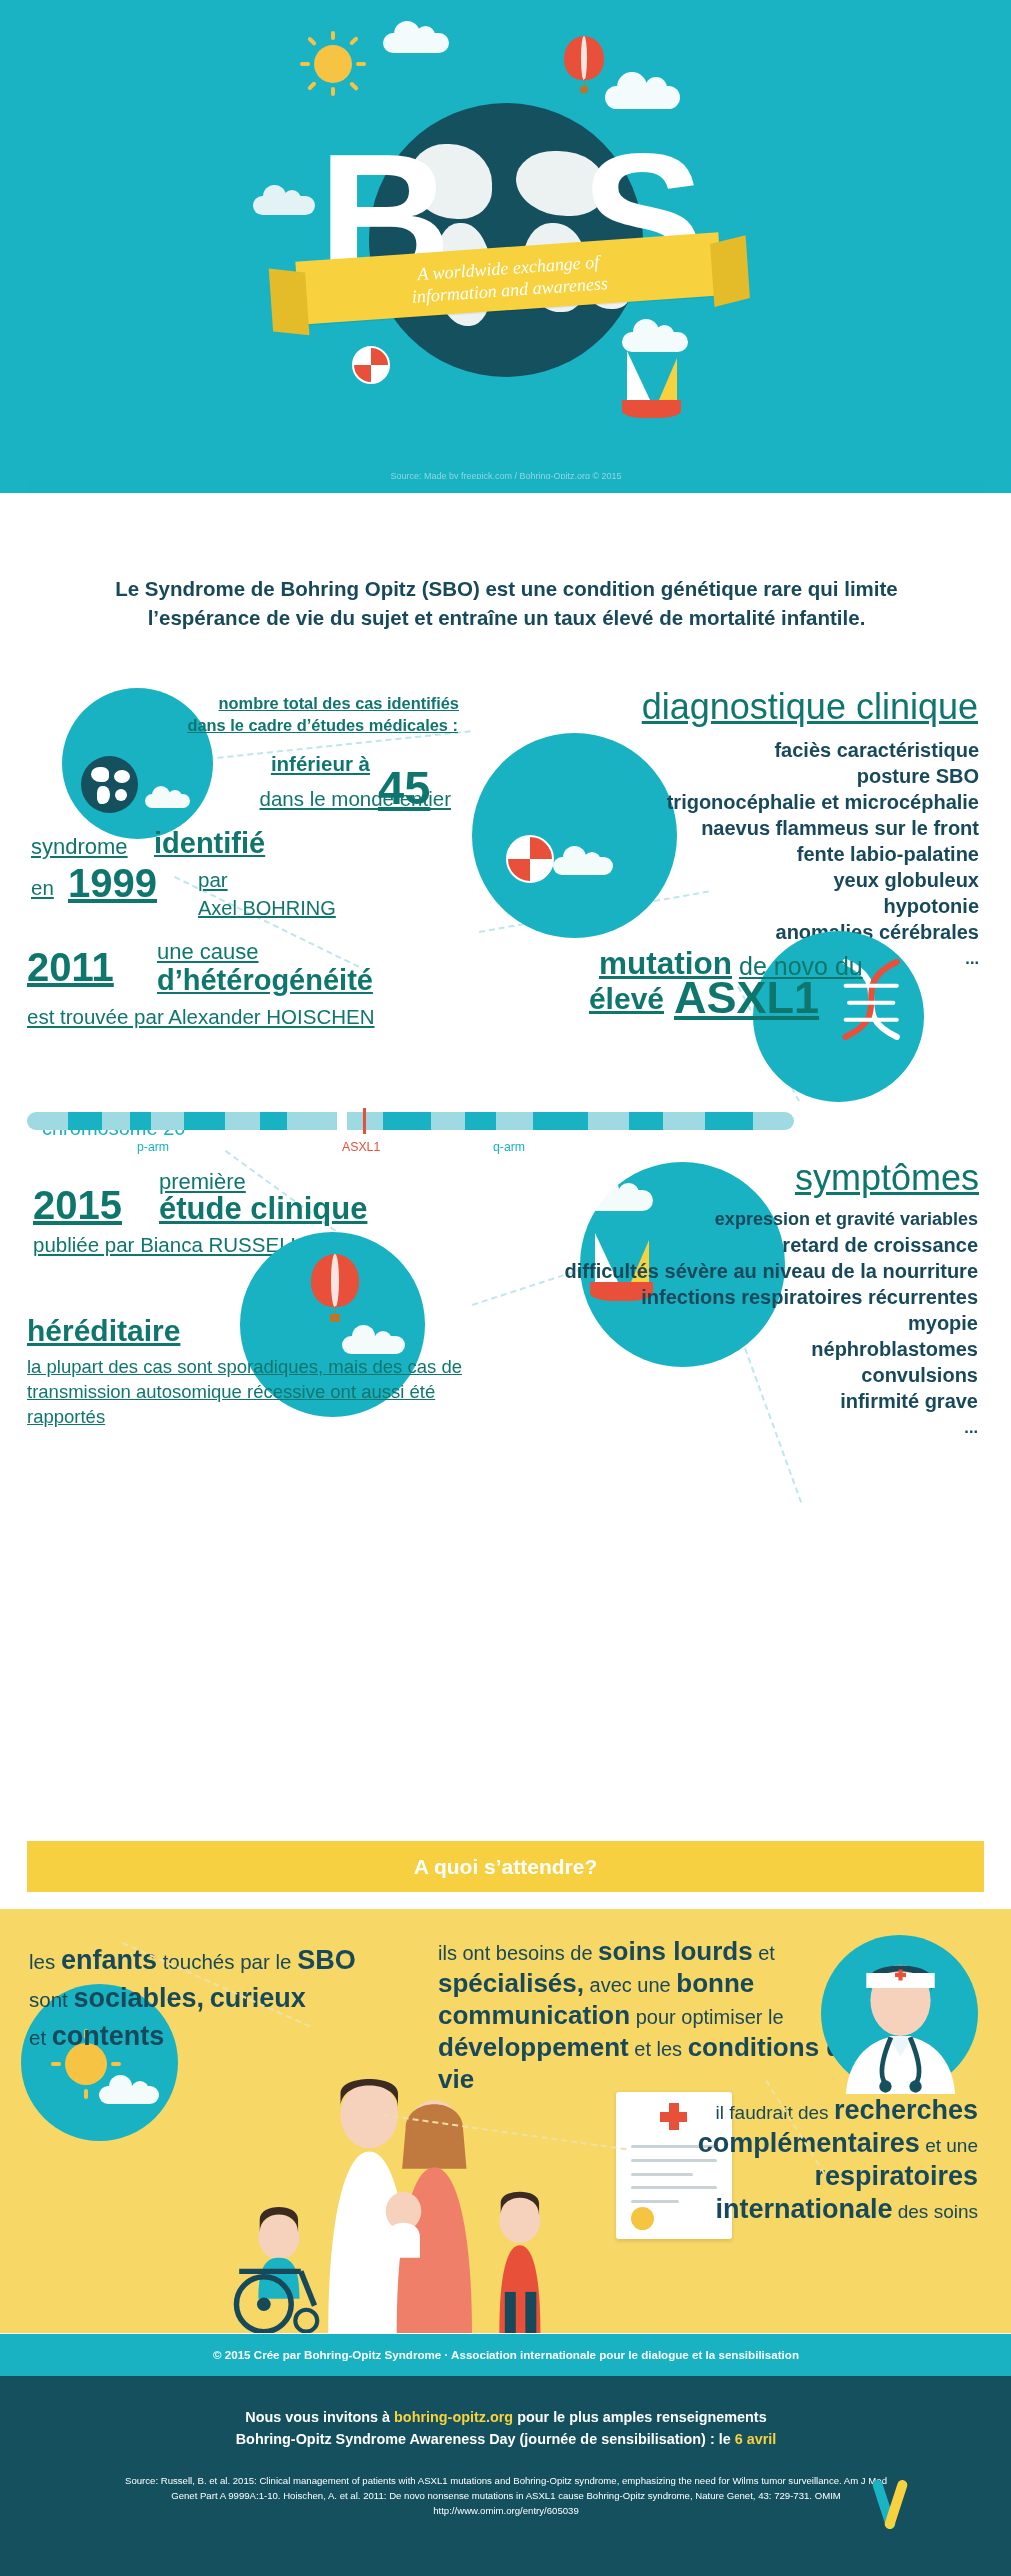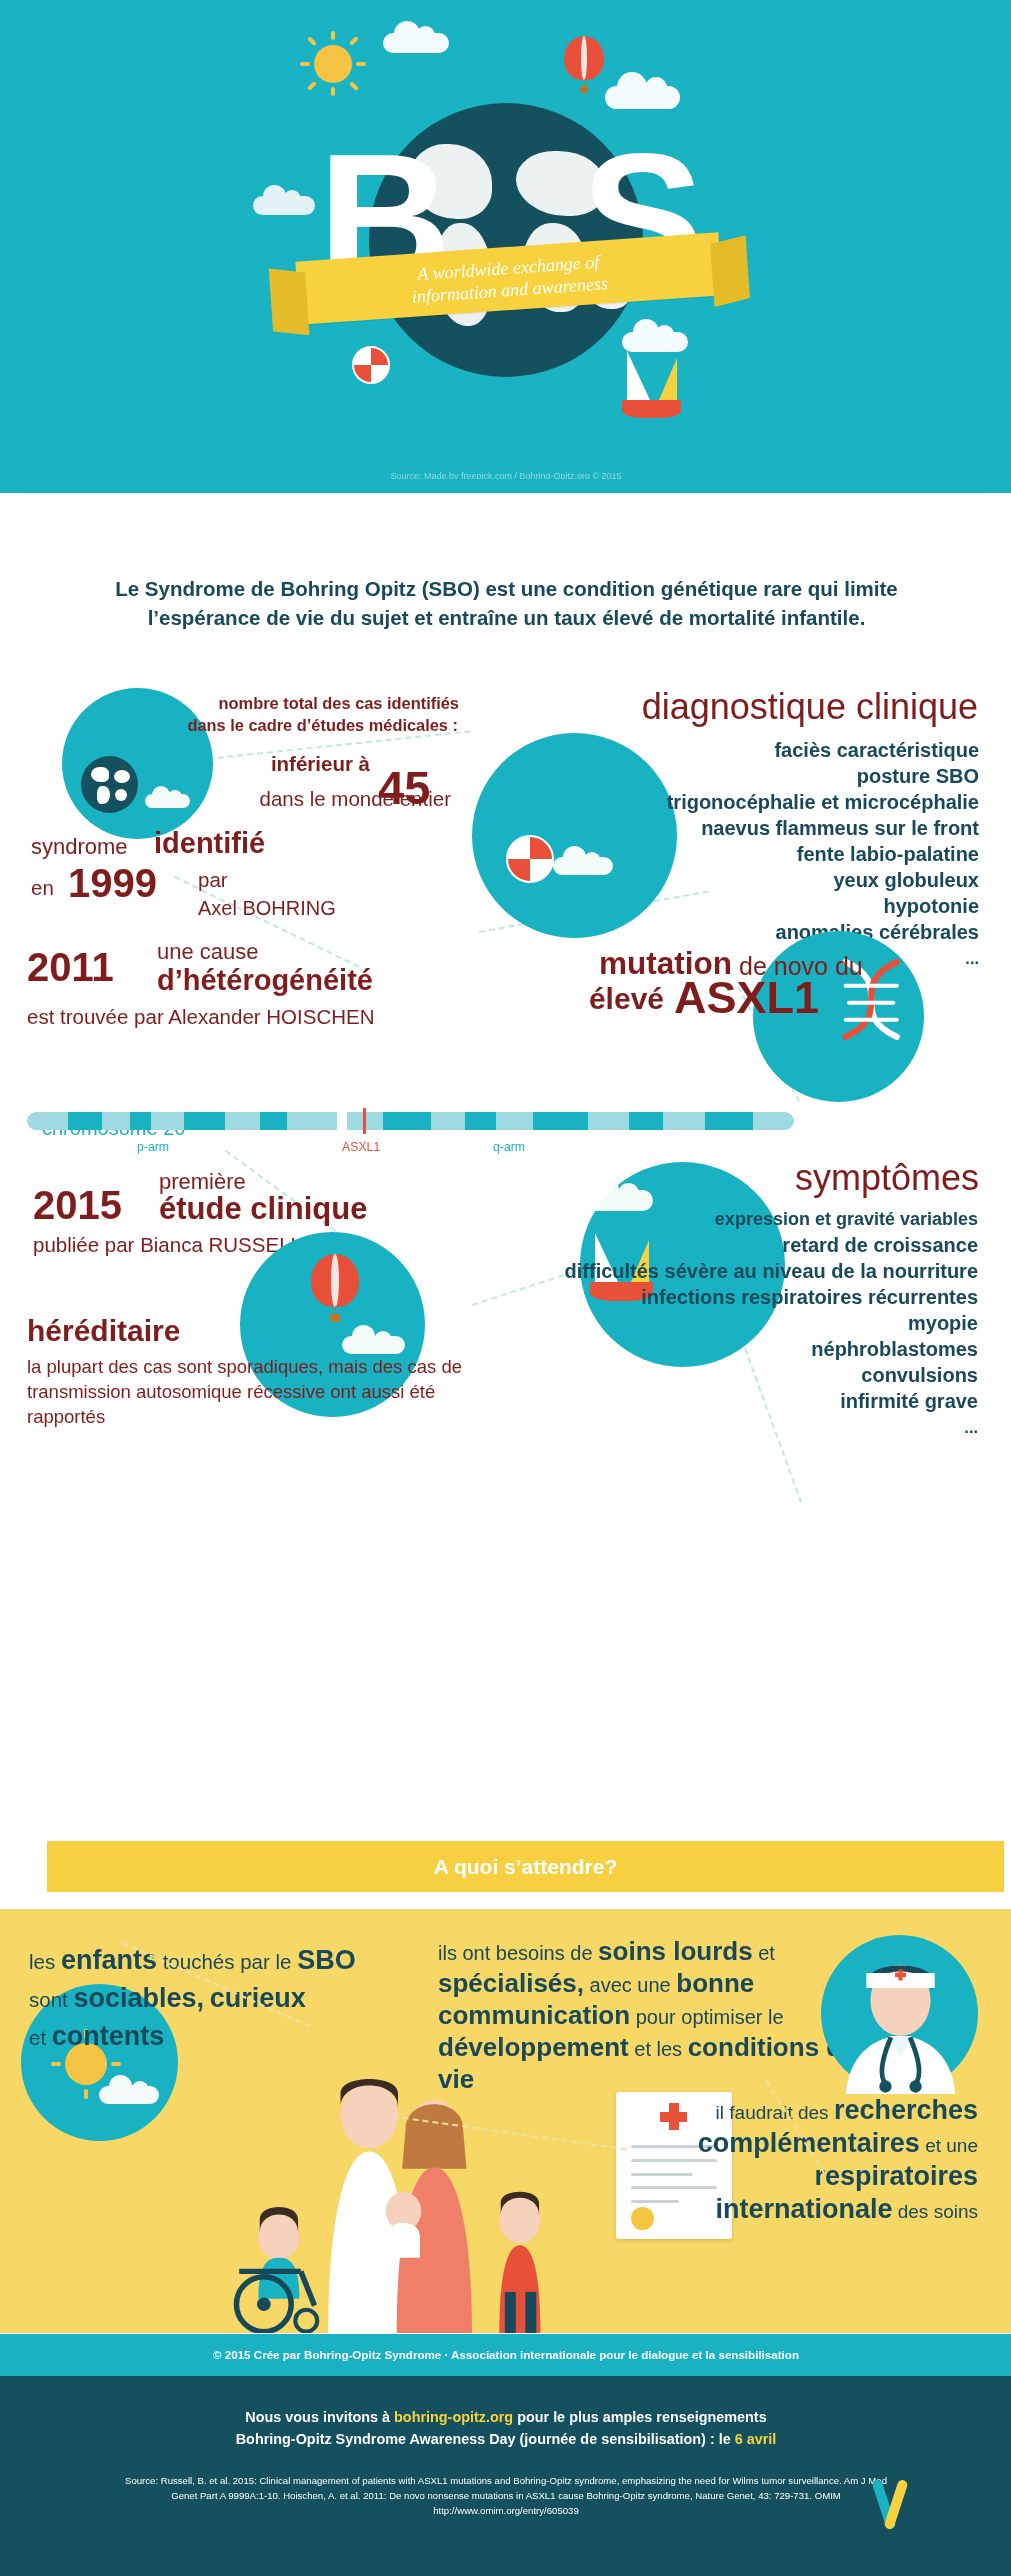--- a/index.html
+++ b/index.html
@@ -201,21 +201,21 @@
   .banner .flag-l { left: -23px; transform: skewY(14deg); }
   .banner .flag-r { right: -23px; transform: skewY(-14deg); }
   .banner .btxt {
     width: 100%;
     text-align: center;
     line-height: 51px;
     color: #ffffff;
     font-size: 21px;
     font-weight: bold;
   }
-  .banner.yellow { background: #f6d040; margin-left: 20px; }
+  .banner.yellow { background: #f6d040; }
   .banner.yellow .flag-l, .banner.yellow .flag-r { background: #dcb121; }
   .banner.yellow .btxt { color: #ffffff; }
 
   
   .white-sec {
     position: absolute;
     left: 0; top: 493px;
     width: 1012px;
     height: 1314px;
     background: #ffffff;
@@ -237,21 +237,21 @@
     background: #18b2c3;
   }
   .circle.dark { background: #14505e; }
 
   .dash {
     position: absolute;
     border-top: 2.1px dashed #bfe6ec;
     transform-origin: 0 0;
   }
 
-  .txt { position: absolute; color: #7f1d1d; }
+  .txt { position: absolute; color: #0f766e; text-decoration: underline; }
 
   
   .chromo-label {
     position: absolute;
     color: #18b2c3;
     font-size: 20px;
   }
   .chromo-bar {
     position: absolute;
     height: 18px;

